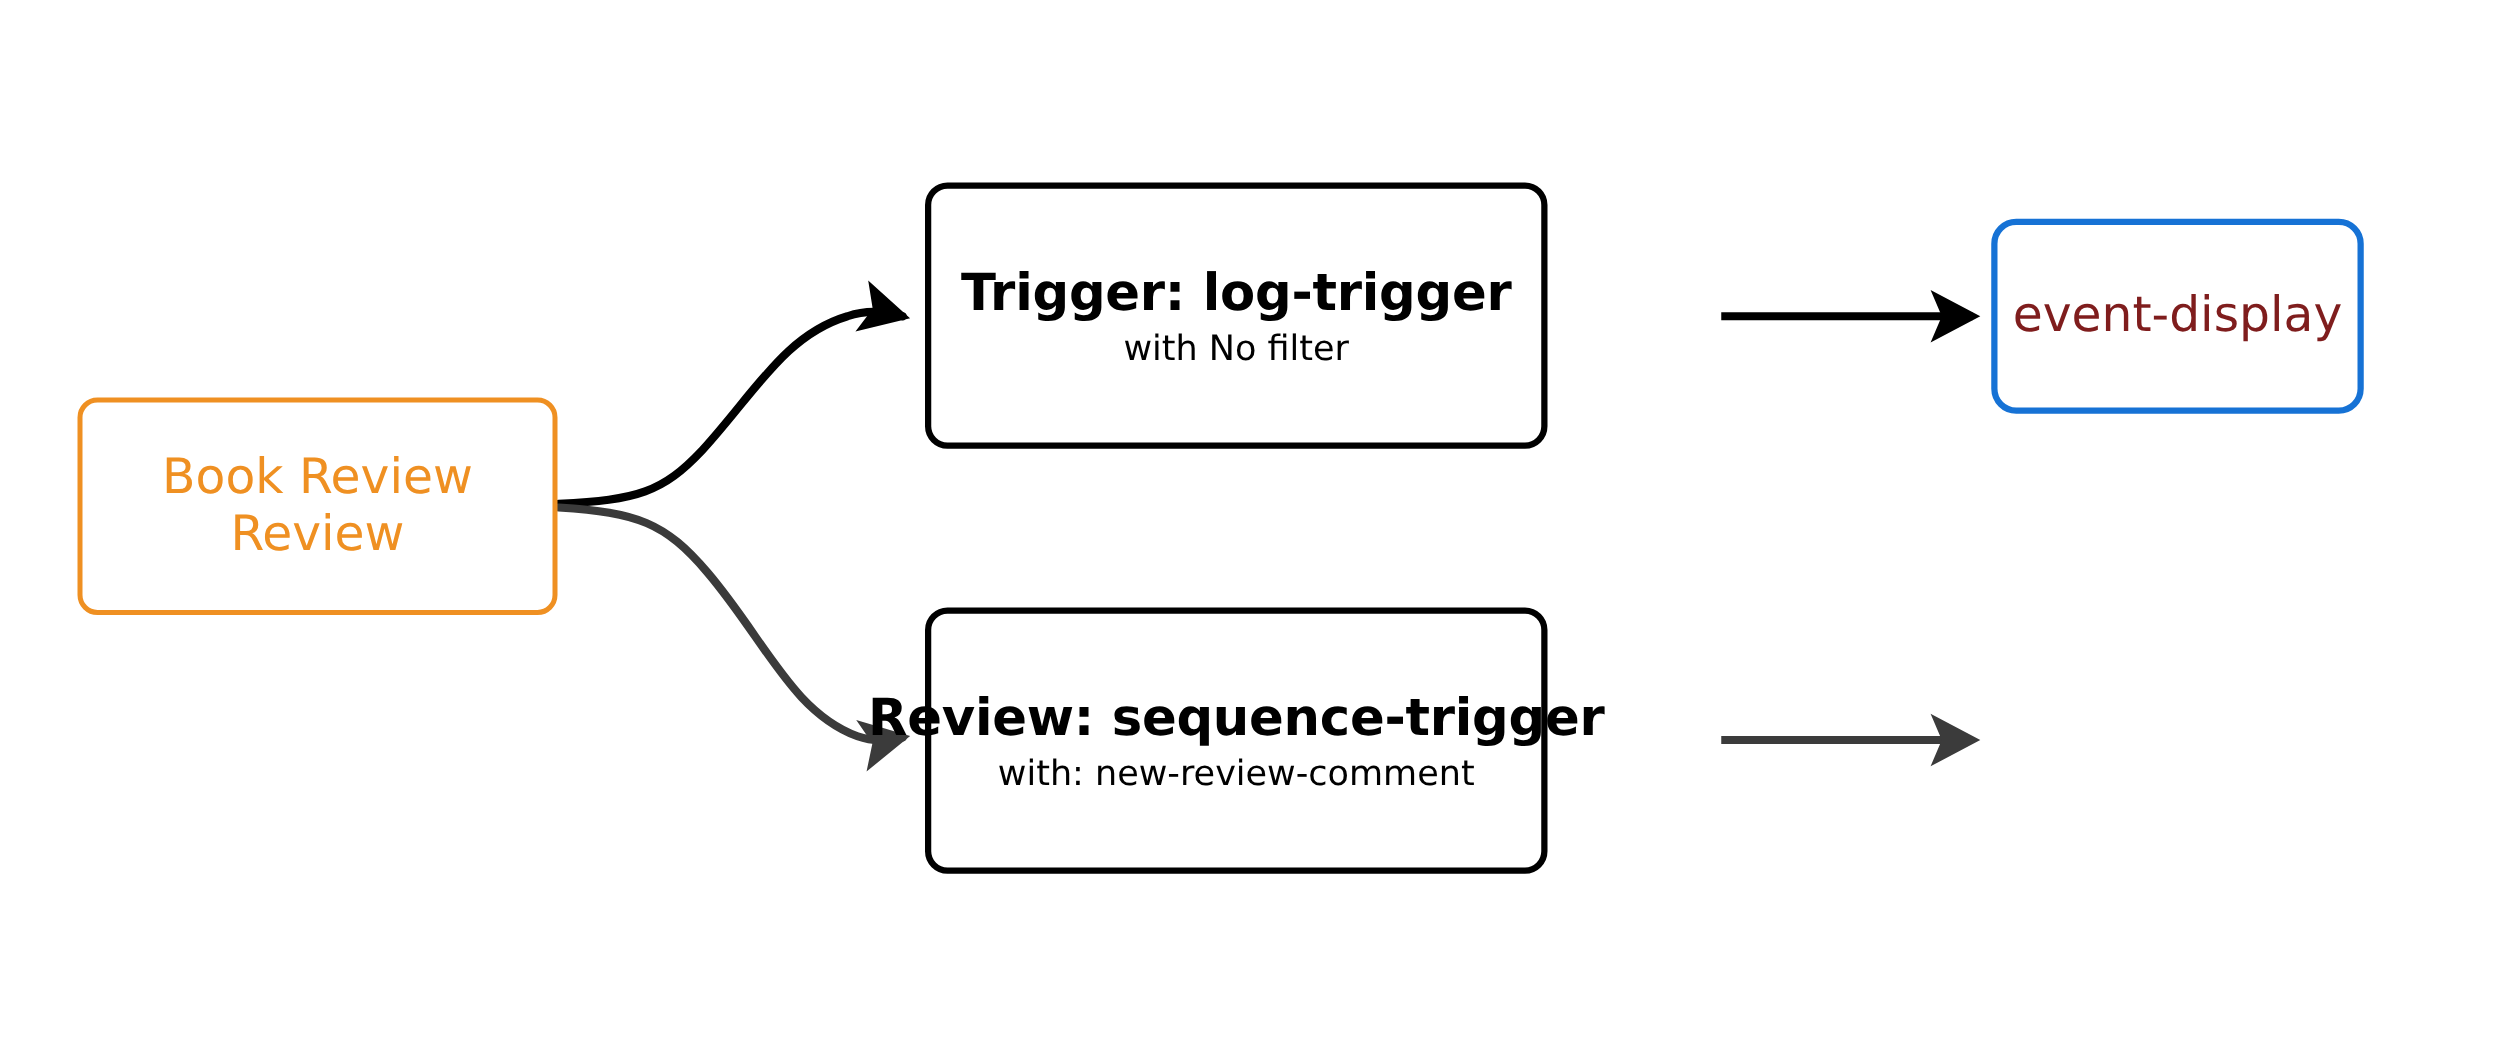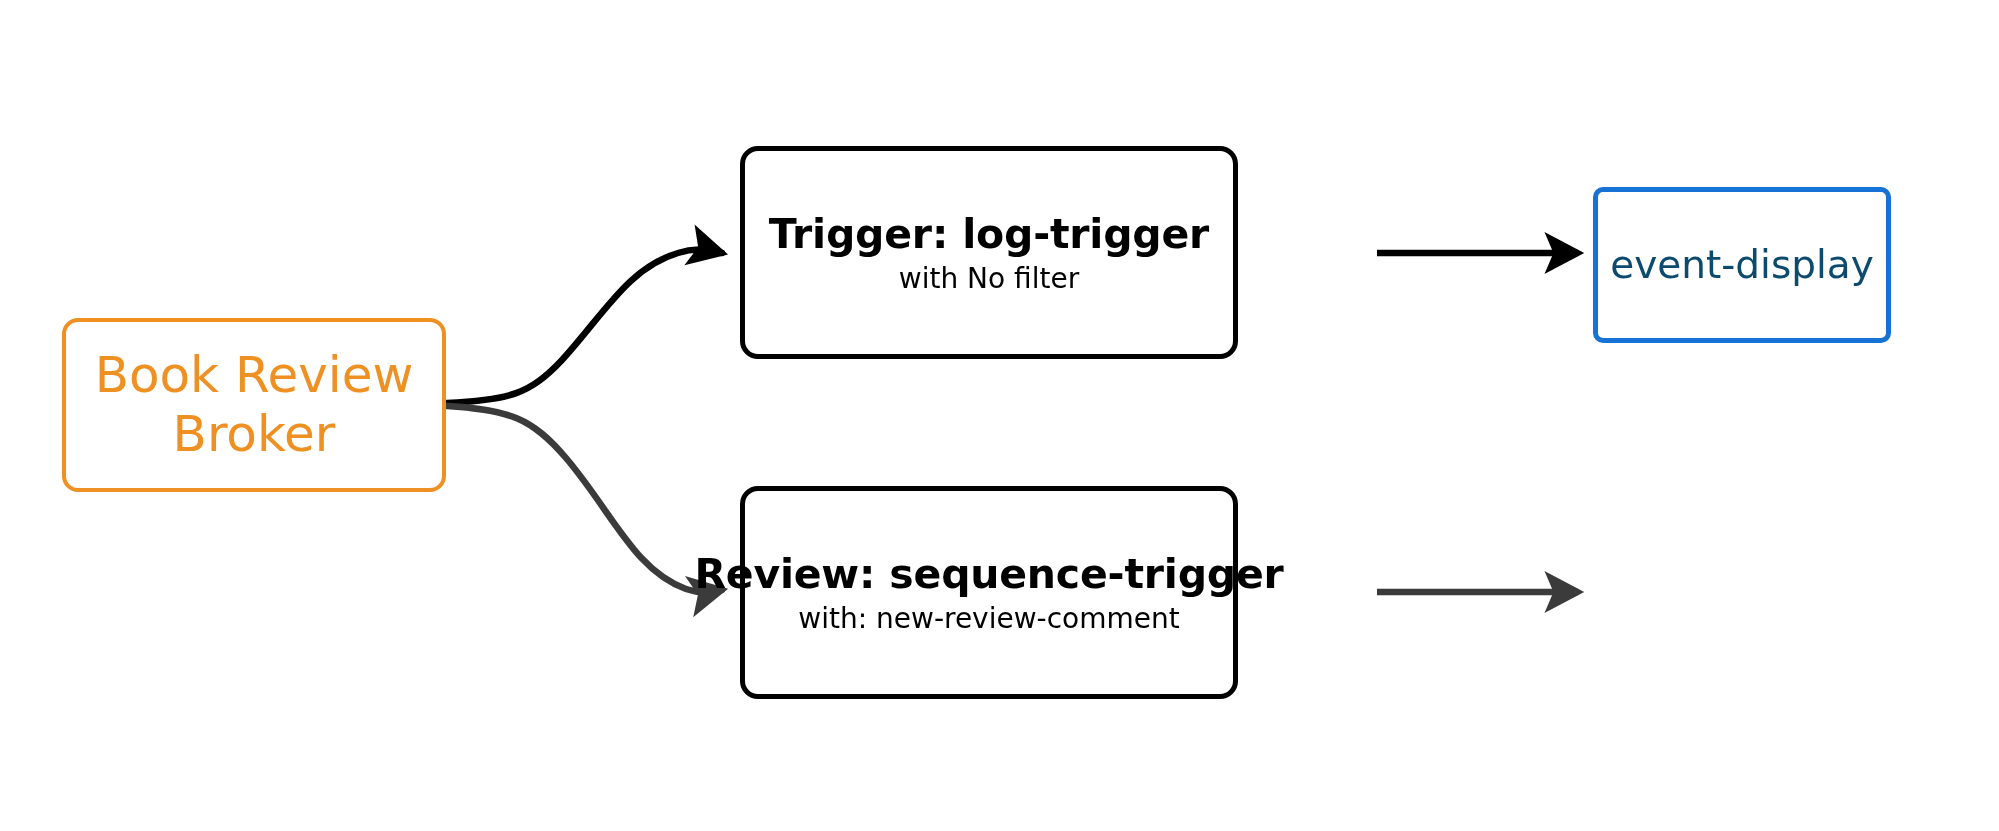--- a/index.html
+++ b/index.html
@@ -41,21 +41,21 @@
   }
   
   .node-broker {
     left: 62px;
     top: 318px;
     width: 384px;
     height: 174px;
     border: 4px solid #ef9022;
     border-radius: 16px;
     color: #ef9022;
-    font-size: 50px;
+    font-size: 39px;
     font-weight: 400;
     justify-content: center;
   }
   .node-broker .line {
     display: block;
     white-space: nowrap;
   }
   
   .node-trigger {
     left: 740px;
@@ -80,25 +80,24 @@
     font-size: 28px;
     font-weight: 400;
     white-space: nowrap;
   }
   
   .node-target {
     left: 1593px;
     width: 298px;
     height: 156px;
     border: 5px solid #1672d5;
-    border-radius: 10px;
-    color: #0c4a6e;
+    border-radius: 20px;
+    color: #7f1d1d;
     font-size: 39px;
     font-weight: 400;
-    margin-top: 12px;
   }
   .node-target-event { top: 175px; }
   .node-target-sequence { top: 514px; }
   .node-target .line { white-space: nowrap; }
 </style>
 </head>
 <body>
 
 <div id="diagram-canvas">
 
@@ -116,21 +115,21 @@
 
     <path d="M 447 406 C 510 410 532 418 566 458 C 612 512 634 570 686 589 C 700 594 712 592 722 590" fill="none" stroke="#3b3b3b" stroke-width="6.5" stroke-linecap="round" marker-end="url(#arrow-gray)"></path>
 
     <path d="M 1377 253 L 1578 253" fill="none" stroke="#000000" stroke-width="6.5" stroke-linecap="butt" marker-end="url(#arrow-black)"></path>
 
     <path d="M 1377 592 L 1578 592" fill="none" stroke="#3b3b3b" stroke-width="6.5" stroke-linecap="butt" marker-end="url(#arrow-gray)"></path>
   </svg>
 
   <div class="node node-broker">
     <span class="line">Book Review</span>
-    <span class="line">Broker</span>
+    <span class="line">Review</span>
   </div>
 
   <div class="node node-trigger node-trigger-log">
     <span class="title">Trigger: log-trigger</span>
     <span class="subtitle">with No filter</span>
   </div>
 
   <div class="node node-trigger node-trigger-sequence">
     <span class="title">Review: sequence-trigger</span>
     <span class="subtitle">with: new-review-comment</span>

